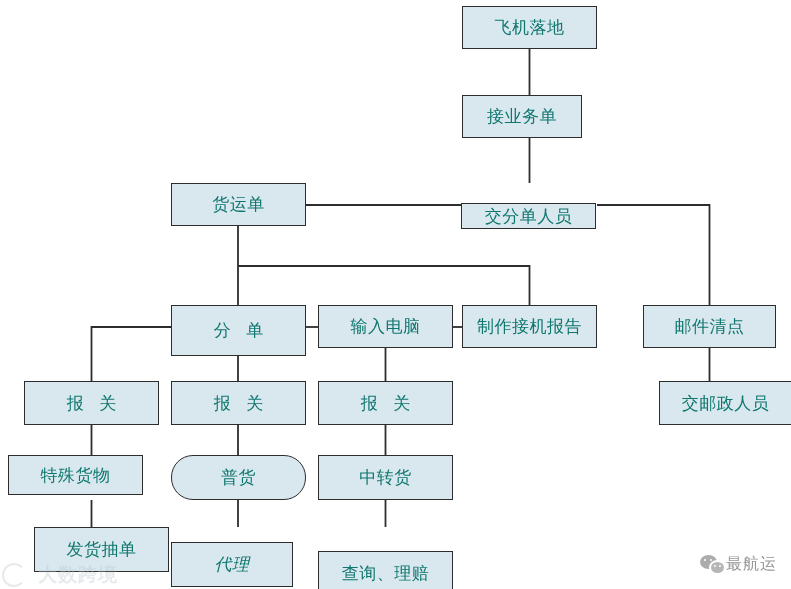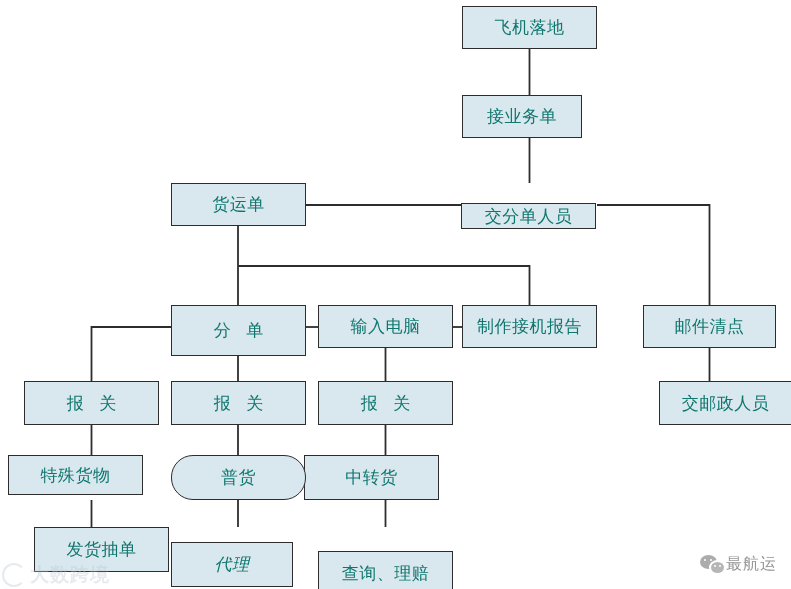--- a/index.html
+++ b/index.html
@@ -88,21 +88,21 @@
     width: 2.4px; height: 2.4px;
     border-radius: 50%;
     background: #ffffff;
   }
   .wm-corner {
     position: absolute;
     left: 2px;
     bottom: 1px;
     display: flex;
     align-items: center;
-    gap: 4px;
+    gap: 12px;
     z-index: 20;
     opacity: 0.35;
   }
   .wm-corner .wm-corner-text {
     font-family: "DejaVu Serif", "Liberation Serif", serif;
     font-size: 19px;
     color: #b9c6cc;
     letter-spacing: 1px;
     font-weight: bold;
   }
@@ -140,21 +140,21 @@
     </svg>
     <div class="node" style="left: 318px; top: 527px; width: 135px; height: 45px; background: rgb(217, 232, 239); border-color: rgb(45, 45, 45); margin-top: 24px;">
       <span class="node-label">查询、理赔</span>
     </div>
     <div class="node" style="left: 171px; top: 542px; width: 122px; height: 45px; background: rgb(217, 232, 239); border-color: rgb(45, 45, 45); font-style: italic;">
       <span class="node-label">代理</span>
     </div>
     <div class="node" style="left: 34px; top: 527px; width: 135px; height: 45px; background: rgb(217, 232, 239); border-color: rgb(45, 45, 45);">
       <span class="node-label">发货抽单</span>
     </div>
-    <div class="node" style="left: 304px; top: 455px; width: 135px; height: 45px; background: rgb(217, 232, 239); border-color: rgb(45, 45, 45);">
+    <div class="node" style="left: 318px; top: 455px; width: 135px; height: 45px; background: rgb(217, 232, 239); border-color: rgb(45, 45, 45);">
       <span class="node-label">中转货</span>
     </div>
     <div class="node" style="left: 171px; top: 455px; width: 135px; height: 45px; background: rgb(217, 232, 239); border-color: rgb(45, 45, 45); border-radius: 22px;">
       <span class="node-label">普货</span>
     </div>
     <div class="node" style="left: 8px; top: 455px; width: 135px; height: 40px; background: rgb(217, 232, 239); border-color: rgb(45, 45, 45);">
       <span class="node-label">特殊货物</span>
     </div>
     <div class="node" style="left: 643px; top: 381px; width: 133px; height: 44px; background: rgb(217, 232, 239); border-color: rgb(45, 45, 45); margin-left: 16px;">
       <span class="node-label">交邮政人员</span>

